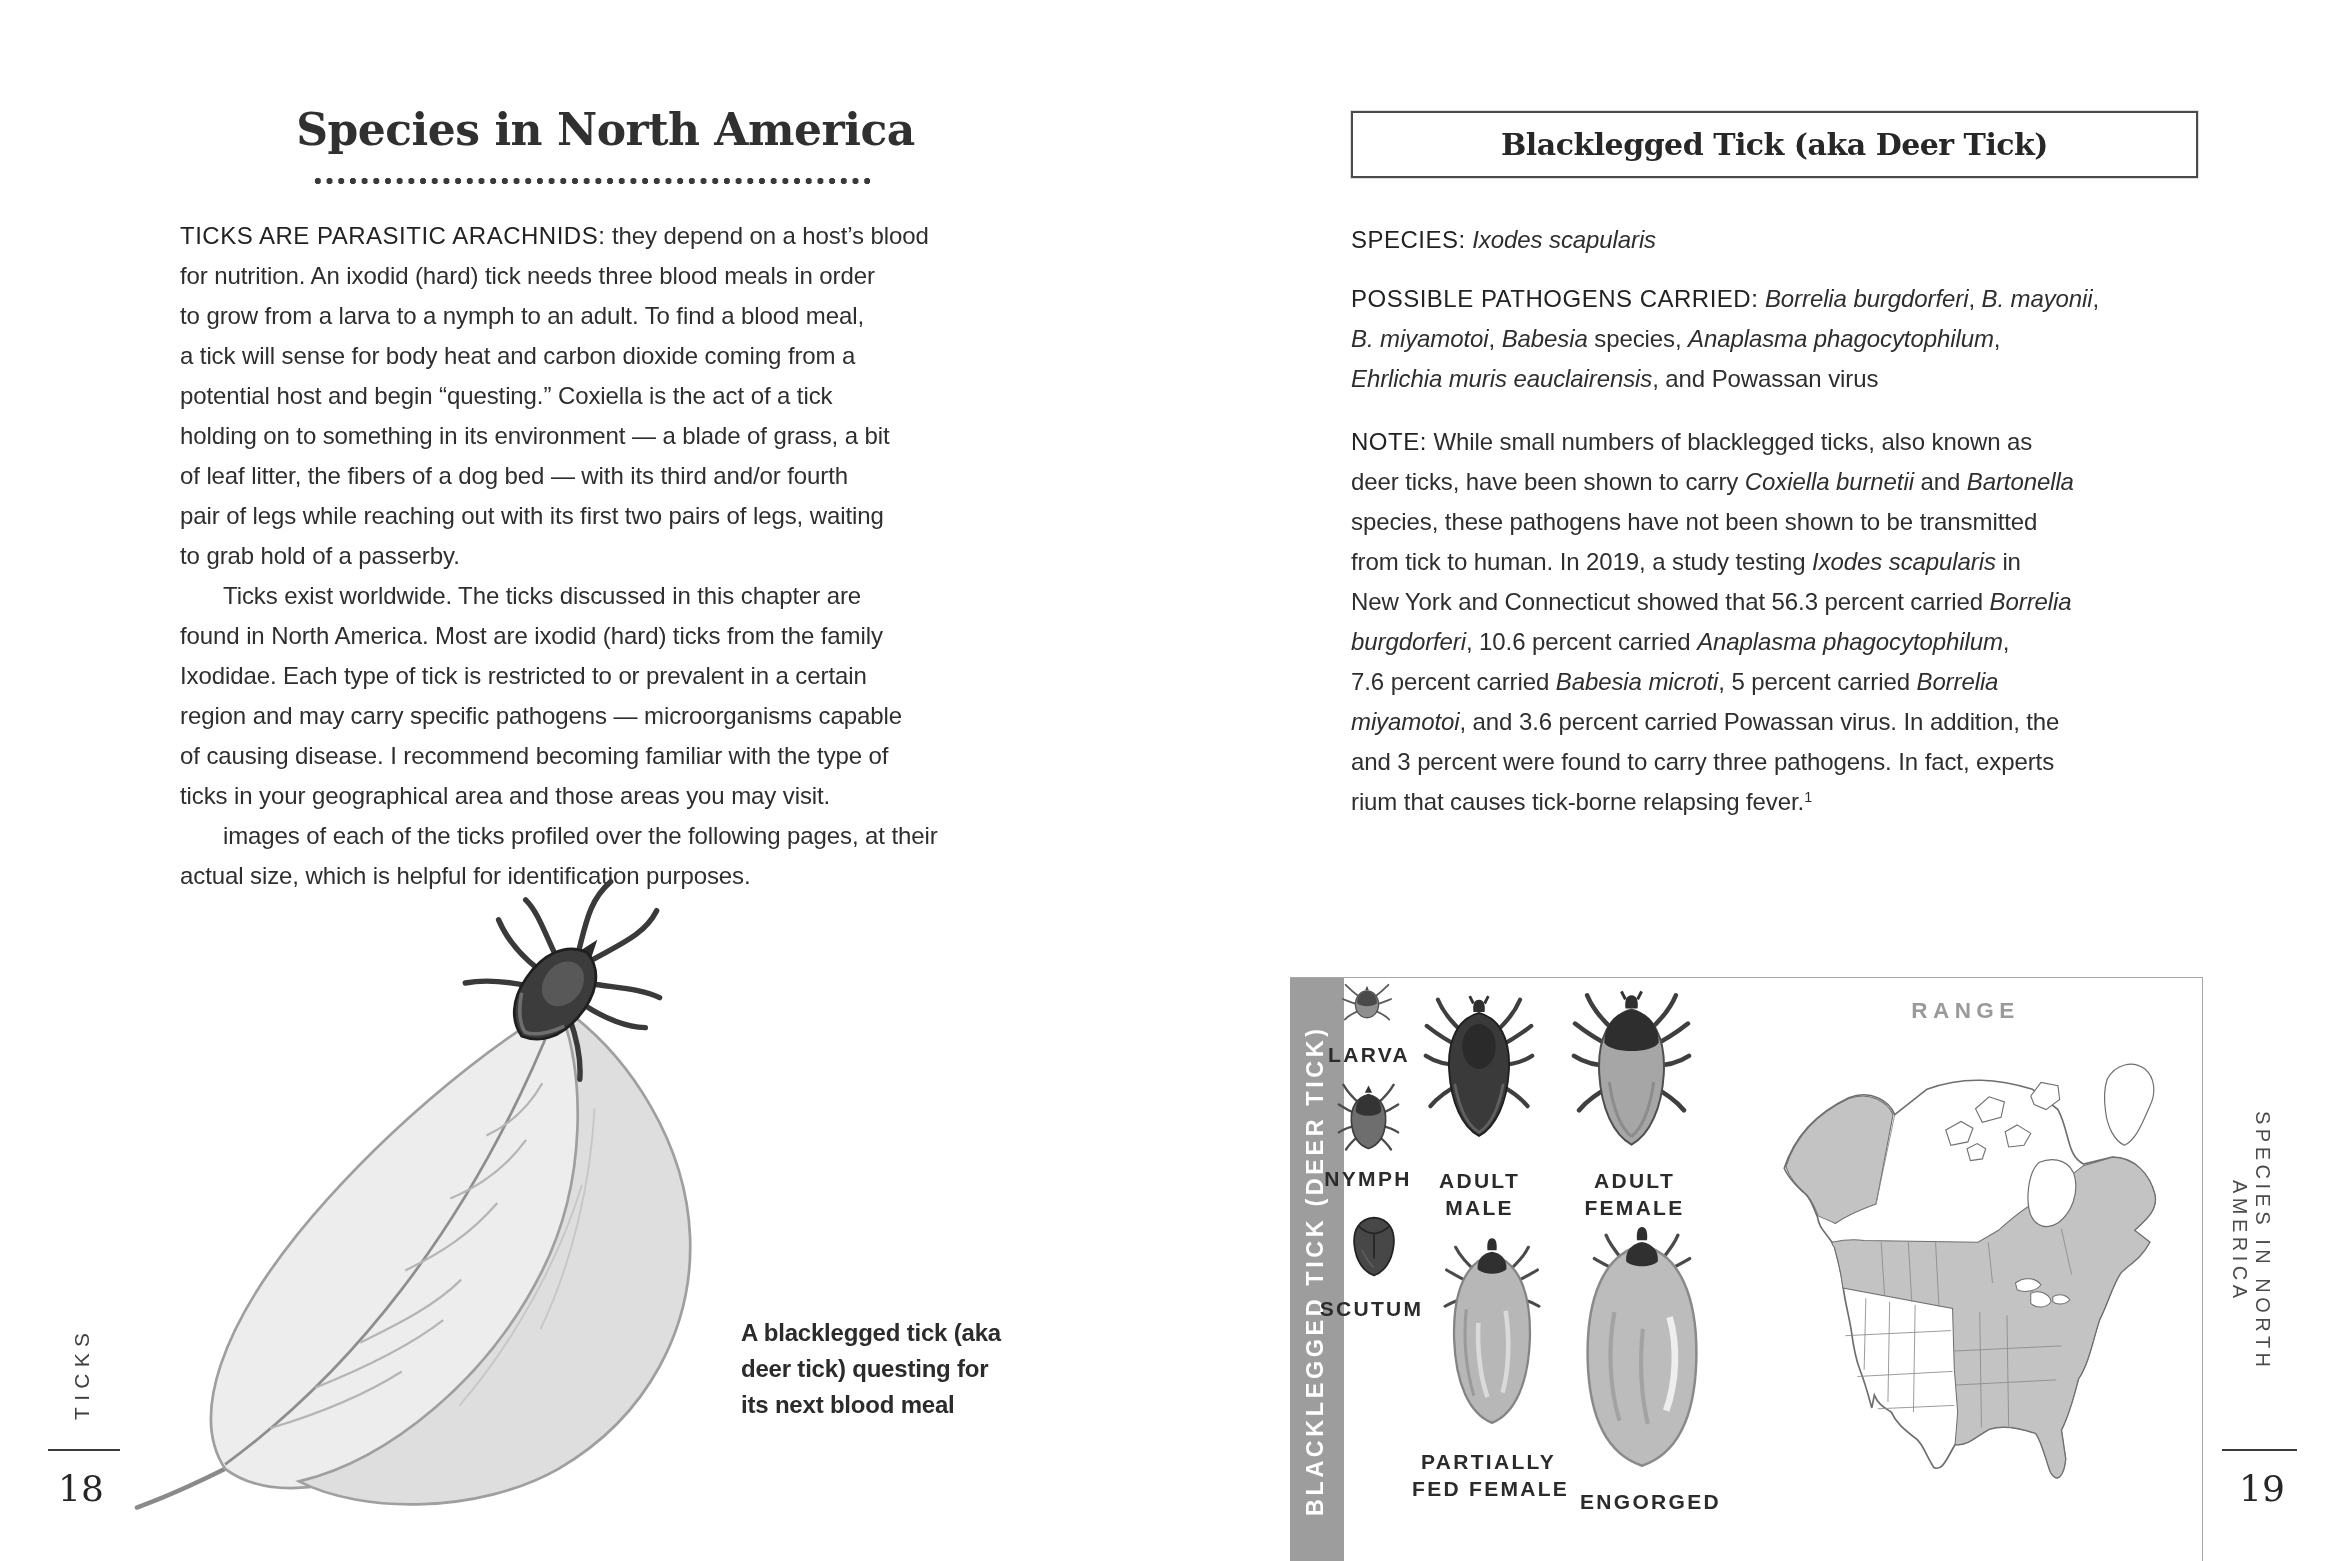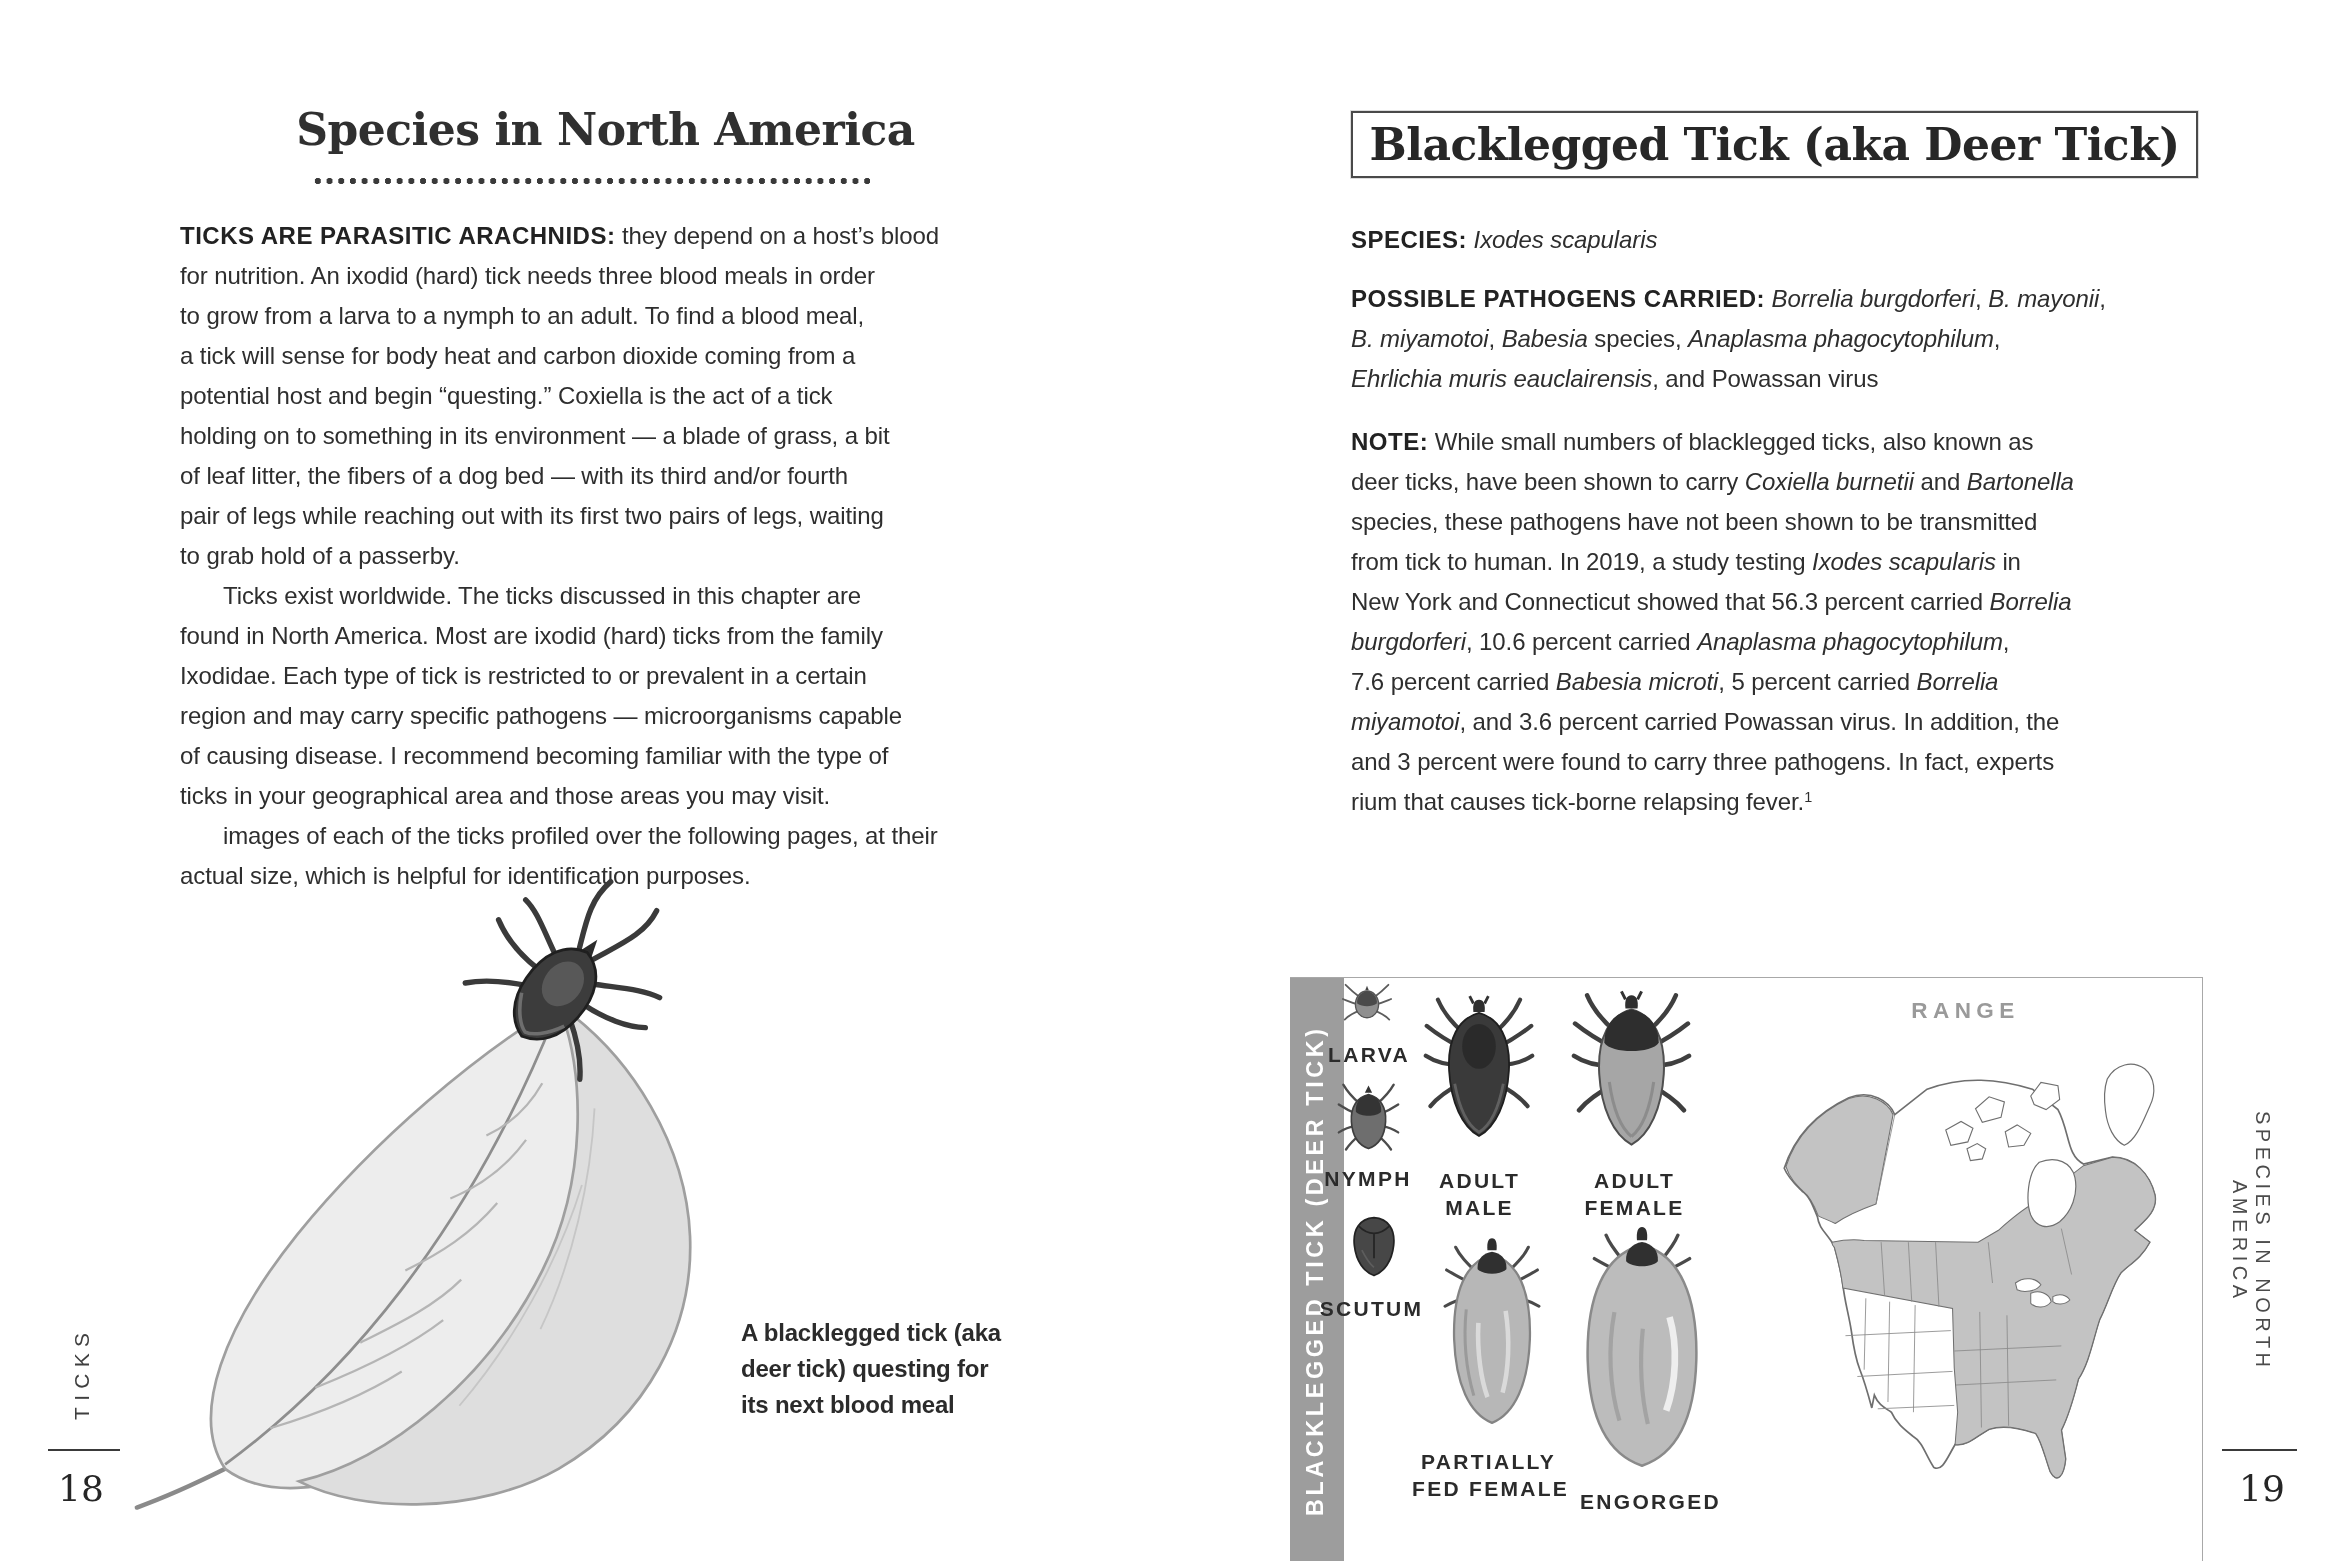--- a/index.html
+++ b/index.html
@@ -9,21 +9,21 @@
   }
   html,body{margin:0;padding:0;}
   body{
     width:2342px;height:1561px;position:relative;background:#ffffff;overflow:hidden;
     font-family:"Liberation Sans",sans-serif;color:var(--ink);
   }
   .abs{position:absolute;}
   
   .tl{white-space:nowrap;}
   .bodytext{font-size:24px;line-height:40px;letter-spacing:-0.1px;}
-  .bodytext .b{font-weight:700;letter-spacing:0.5px;color:var(--ink_dark);}
+  .bodytext .b{font-weight:400;letter-spacing:0.5px;color:var(--ink_dark);}
   .bodytext .i{font-style:italic;}
   .bodytext .sup{font-size:14.4px;vertical-align:8px;line-height:0;}
   .para.indent .tl:first-child{padding-left:43px;}
   
   .page-title{
     left:180px;top:104px;width:851px;text-align:center;
     font-family:"DejaVu Serif",serif;font-weight:700;font-size:44px;color:#303030;
     letter-spacing:-0.5px;
   }
   .dotted-rule{
@@ -46,21 +46,21 @@
   .rule-left{left:48px;top:1449px;width:72px;}
   .pagenum{font-family:"DejaVu Serif",serif;font-weight:400;font-size:36px;color:#262626;}
   .pagenum-left{left:58px;top:1468px;}
   
   .header-box{
     left:1351px;top:111px;width:847px;height:67px;box-sizing:border-box;
     border:2.7px solid var(--box_border);box-shadow:0 0 0 0.9px #d9d9d9;
     display:flex;align-items:center;justify-content:center;
   }
   .header-title{
-    font-family:"DejaVu Serif",serif;font-weight:700;font-size:44px;color:#272727;
+    font-family:"DejaVu Serif",serif;font-weight:700;font-size:30px;color:#272727;
     letter-spacing:-0.5px;
   }
   .species-line{left:1351px;top:220px;width:856px;}
   .pathogens{left:1351px;top:279px;width:856px;}
   .note-right{left:1351px;top:422px;width:856px;}
   .spine-right{
     left:2245px;top:1061px;height:360px;width:29px;text-align:center;
     font-size:20px;letter-spacing:4.5px;color:#4b4b4b;font-weight:400;
   }
   .rule-right{left:2222px;top:1449px;width:75px;}

